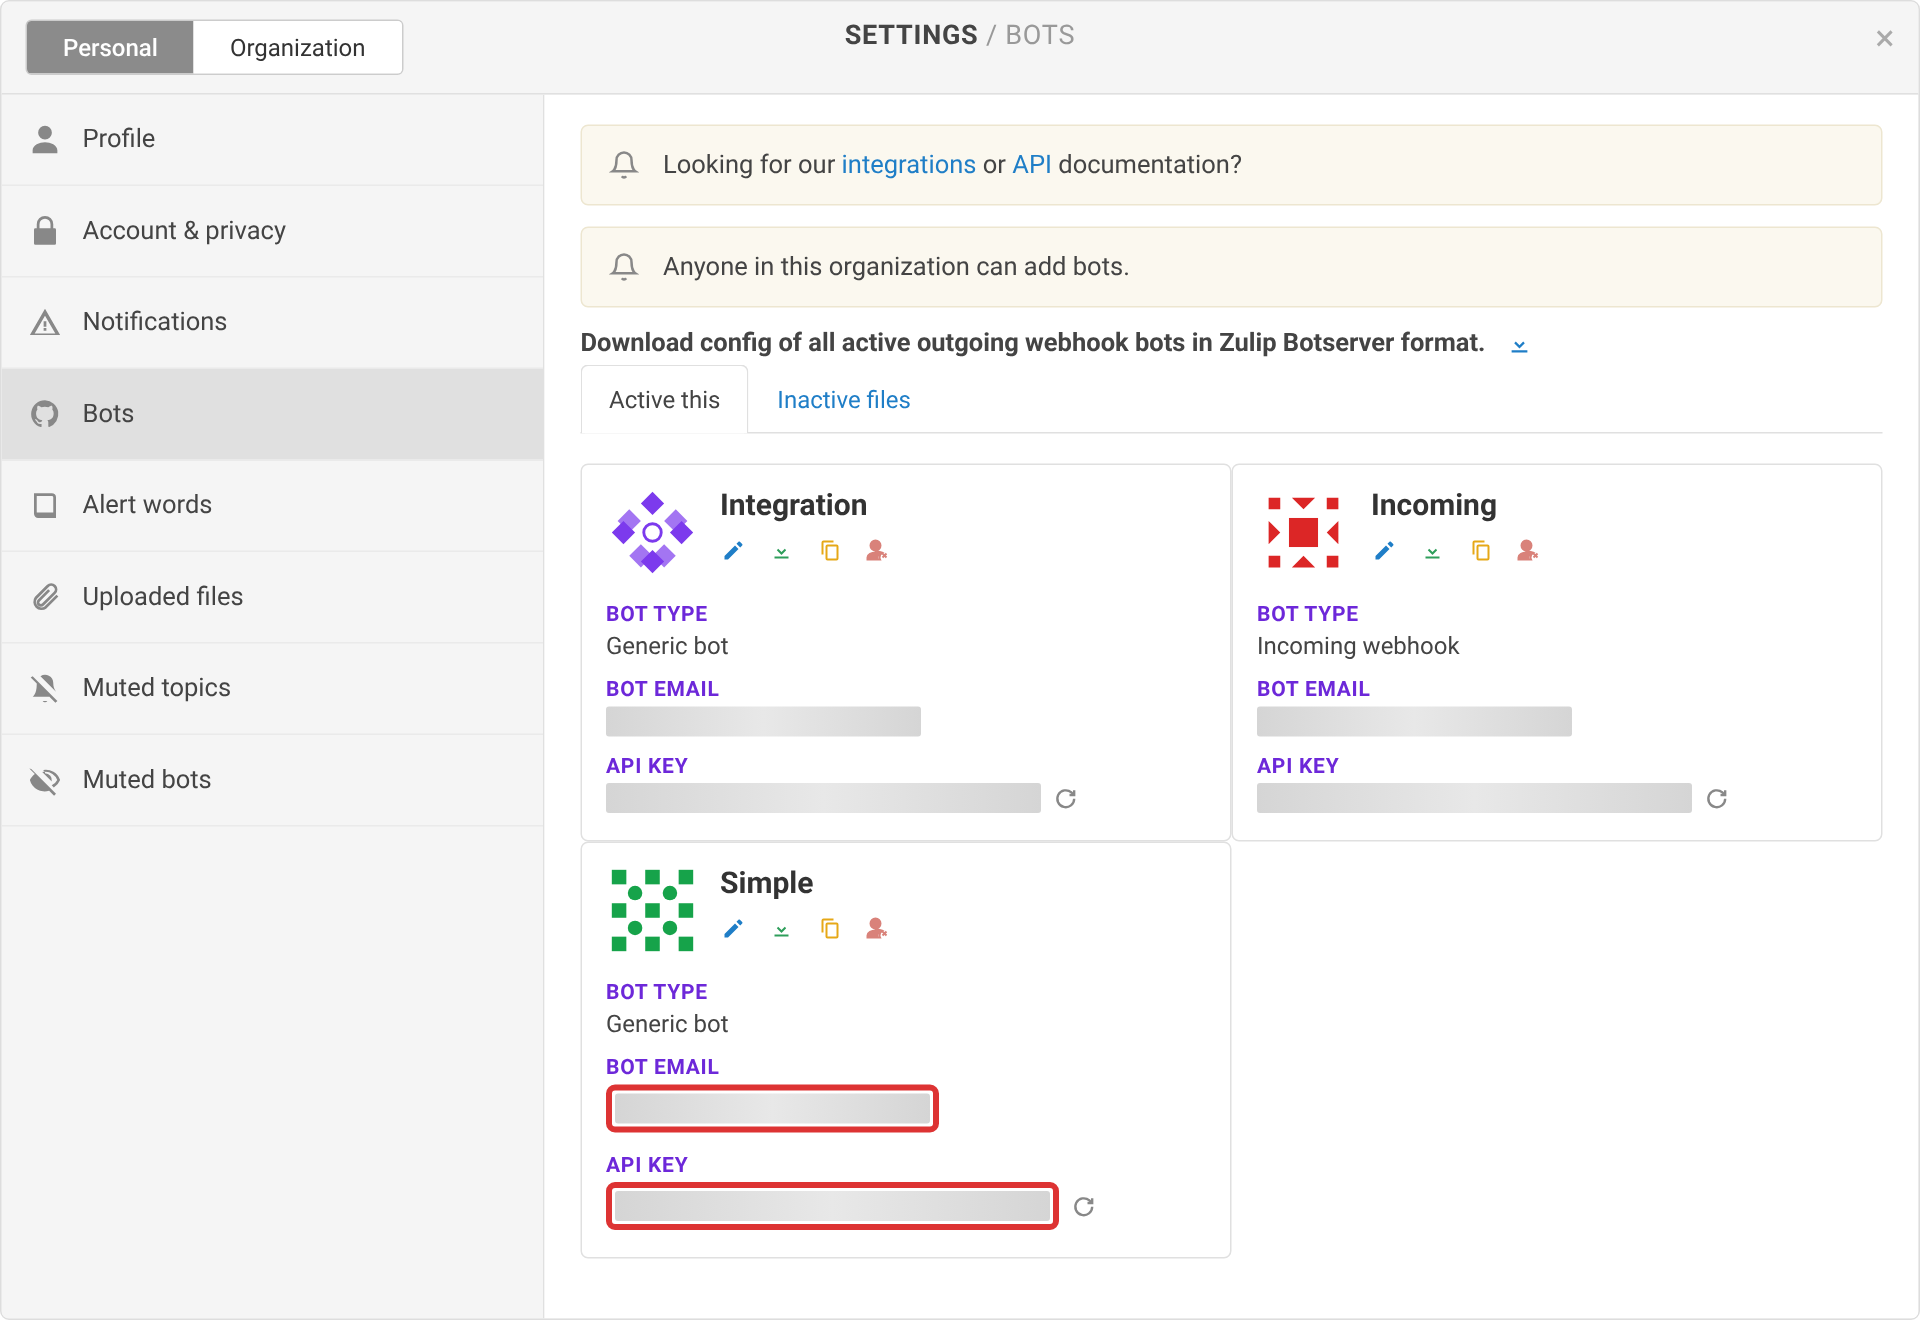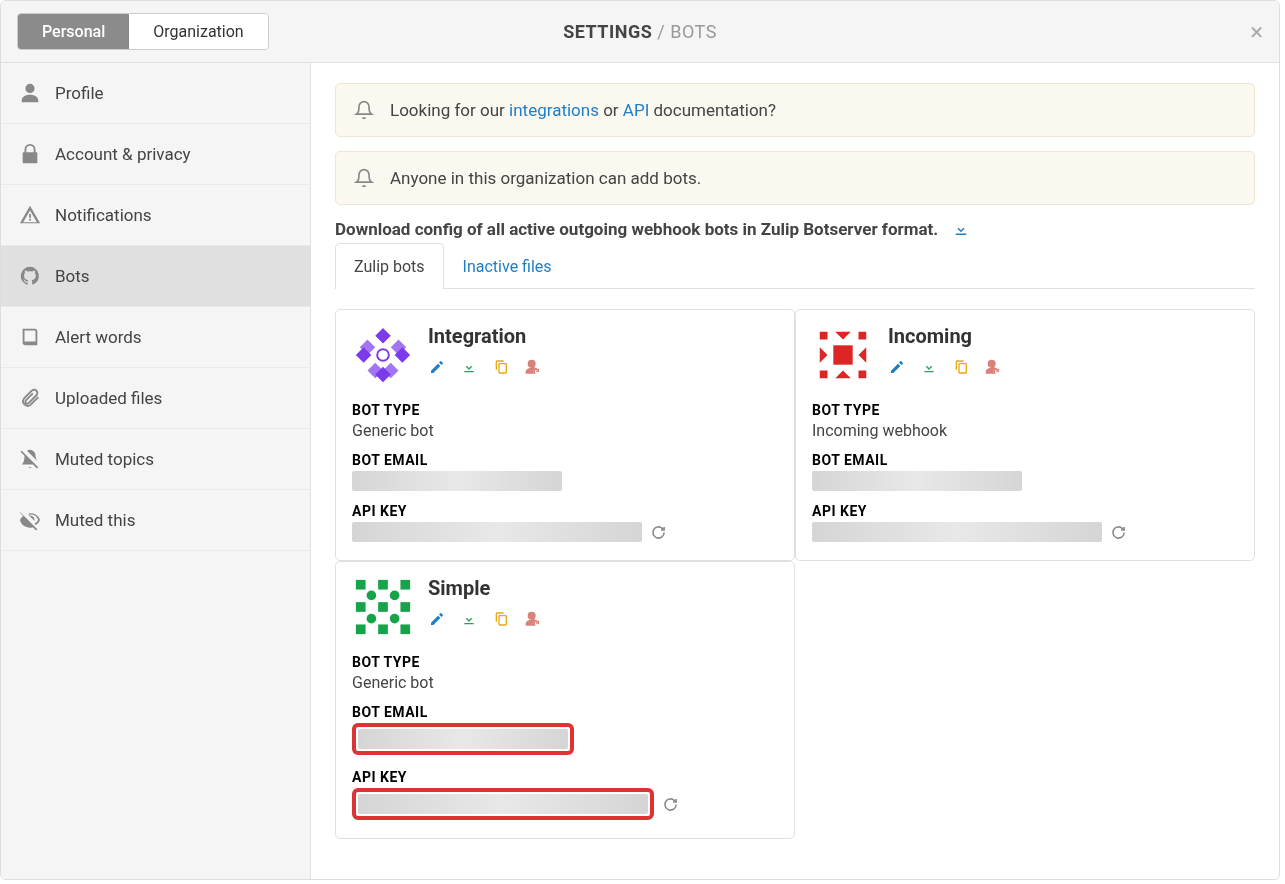--- a/index.html
+++ b/index.html
@@ -16,21 +16,21 @@
   height: 880px;
   background: #f5f5f5;
   border: 1px solid #ddd;
   border-radius: 6px;
   display: flex;
   flex-direction: column;
   overflow: hidden;
 }
 .header {
   display: flex;
-  align-items: center;
+  align-items: flex-start;
   padding: 12px 16px;
   border-bottom: 1px solid #e0e0e0;
   background: #f5f5f5;
   position: relative;
 }
 .tab-switch {
   display: flex;
   border: 1px solid #ccc;
   border-radius: 4px;
   overflow: hidden;
@@ -64,21 +64,21 @@
   color: #aaa;
   cursor: pointer;
   line-height: 1;
 }
 .body {
   display: flex;
   flex: 1;
   overflow: hidden;
 }
 .sidebar {
-  width: 310px;
+  width: 362px;
   background: #f5f5f5;
   border-right: 1px solid #e0e0e0;
   overflow-y: auto;
 }
 .sidebar-item {
   display: flex;
   align-items: center;
   padding: 19px 18px;
   font-size: 17px;
   color: #444;
@@ -160,21 +160,21 @@
   flex-shrink: 0;
 }
 .avatar svg { width: 100%; height: 100%; }
 .bot-meta { flex: 1; }
 .bot-name { font-size: 20px; font-weight: 700; color: #333; margin-bottom: 10px; }
 .bot-actions { display: flex; gap: 14px; }
 .bot-actions .action-icon { cursor: pointer; width: 18px; height: 18px; display: flex; align-items: center; justify-content: center; }
 .label {
   font-size: 14px;
   font-weight: 700;
-  color: #000000;
+  color: #6d28d9;
   text-transform: uppercase;
   letter-spacing: 0.5px;
   margin-bottom: 3px;
 }
 .value { font-size: 16px; color: #444; margin-bottom: 12px; }
 .masked {
   background: linear-gradient(90deg, #d5d5d5, #e8e8e8, #d5d5d5);
   height: 20px;
   border-radius: 2px;
   margin-bottom: 12px;
@@ -262,21 +262,21 @@
             </svg>
           </span>
           <span>Muted topics</span>
         </div>
         <div class="sidebar-item">
           <span class="icon">
             <svg width="22" height="22" viewBox="0 0 24 24" fill="currentColor">
               <path d="M2 4l18 18-1.4 1.4L15 19.8A11 11 0 011 12c.9-1.7 2.1-3.2 3.6-4.4L.6 3.6 2 4zm10 3a5 5 0 014.9 6L10 6.1c.6-.1 1.3-.1 2-.1zm0 10a5 5 0 01-4.9-6L14 17.9c-.6.1-1.3.1-2 .1zm11-5a11 11 0 01-4.6 5.4l-1.5-1.5A9 9 0 0020.9 12 9 9 0 0012 6.1L10.6 4.7A11 11 0 0123 12z"></path>
             </svg>
           </span>
-          <span>Muted this</span>
+          <span>Muted bots</span>
         </div>
       </div>
 
     <div class="content">
       <div class="notice">
         <span class="icon">
           <svg width="20" height="20" viewBox="0 0 24 24" fill="none" stroke="currentColor" stroke-width="2">
               <path d="M18 8a6 6 0 10-12 0c0 7-3 9-3 9h18s-3-2-3-9"></path>
               <path d="M13.7 21a2 2 0 01-3.4 0"></path>
             </svg>
@@ -299,21 +299,21 @@
       <div class="download-row">
         <span>Download config of all active outgoing webhook bots in Zulip Botserver format.</span>
         <span class="dl-icon">
           <svg width="18" height="18" viewBox="0 0 24 24" fill="currentColor">
               <path d="M12 3v10.6l3.3-3.3 1.4 1.4L12 16.4l-4.7-4.7 1.4-1.4L12 13.6V3h0zM5 18h14v2H5z"></path>
             </svg>
         </span>
       </div>
 
       <div class="subtabs">
-        <div class="subtab active">Zulip bots</div>
+        <div class="subtab active">Active this</div>
         <div class="subtab">Inactive files</div>
       </div>
 
       <div class="bot-grid" id="bot-grid">
           <div class="bot-card">
     <div class="bot-card-top">
       <div class="avatar">
                 <svg viewBox="0 0 64 64">
                   <rect width="64" height="64" fill="#fff"></rect>
                   <g fill="#7c3aed">

